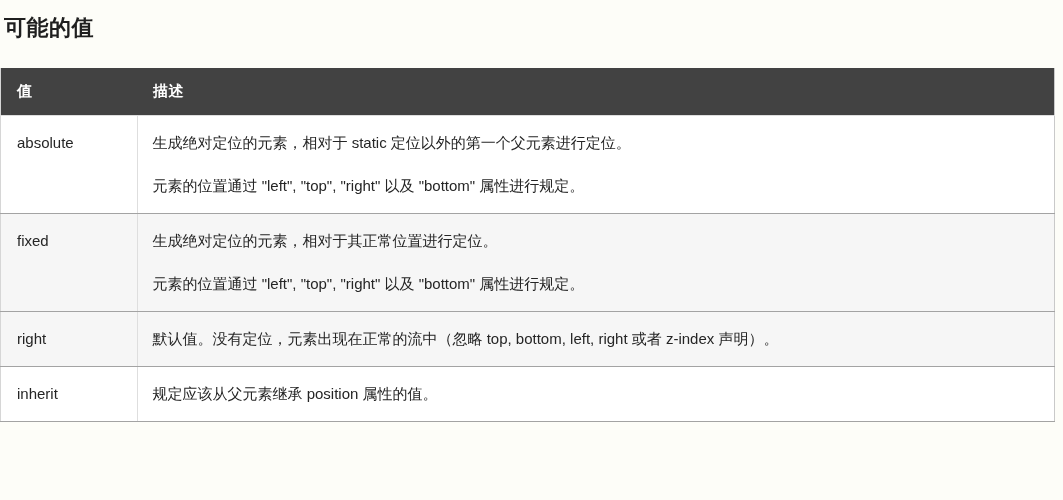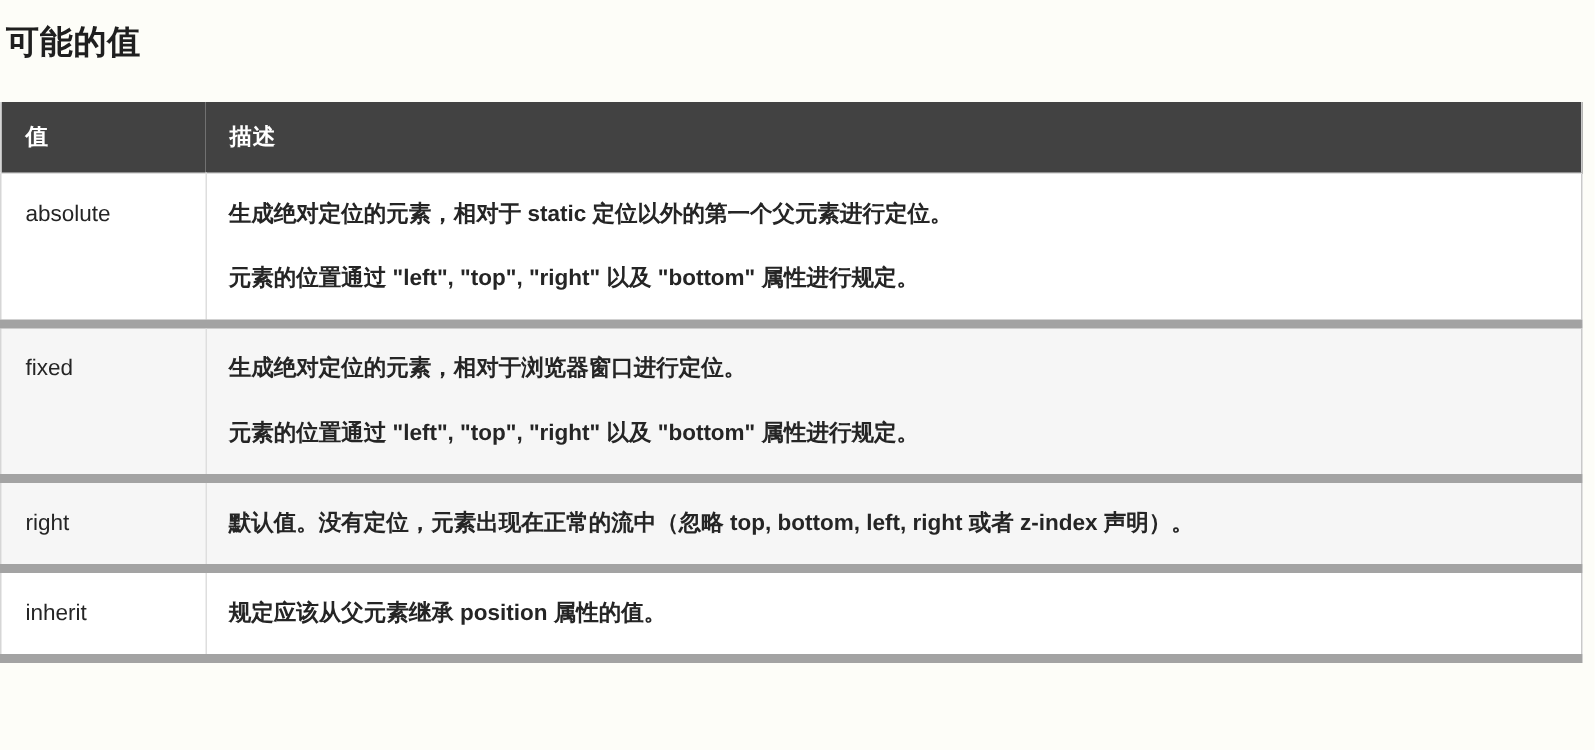--- a/index.html
+++ b/index.html
@@ -59,37 +59,36 @@
     border: none;
     letter-spacing: 0.5px;
   }
 
   table.values-table thead th.col-value {
     width: 120px;
   }
 
   table.values-table tbody td {
     border-top: 1px solid #dedede;
-    border-bottom: 6px solid #a3a3a3;
+    border-bottom: 1px solid #a3a3a3;
     vertical-align: top;
     font-size: 15px;
     line-height: 22px;
     color: #252525;
   }
 
   table.values-table tbody td.cell-value {
     width: 120px;
     padding: 16px 10px 16px 16px;
     border-right: 1px solid #dedede;
     white-space: nowrap;
   }
 
   table.values-table tbody td.cell-desc {
     padding: 16px 8px 16px 15px;
-    font-weight: bold;
   }
 
   table.values-table tbody tr.odd-row td {
     background: #ffffff;
   }
   table.values-table tbody tr.even-row td {
     background: #f6f6f6;
     margin-left: 10px;
   }
 
@@ -121,21 +120,21 @@
           <tr class="odd-row">
             <td class="cell-value">absolute</td>
             <td class="cell-desc">
               <p class="desc-line">生成绝对定位的元素，相对于 static 定位以外的第一个父元素进行定位。</p>
               <p class="desc-line">元素的位置通过 "left", "top", "right" 以及 "bottom" 属性进行规定。</p>
             </td>
           </tr>
           <tr class="even-row">
             <td class="cell-value">fixed</td>
             <td class="cell-desc">
-              <p class="desc-line">生成绝对定位的元素，相对于浏览器窗口进行定位。</p>
+              <p class="desc-line">生成绝对定位的元素，相对于其正常位置进行定位。</p>
               <p class="desc-line">元素的位置通过 "left", "top", "right" 以及 "bottom" 属性进行规定。</p>
             </td>
           </tr>
           <tr class="even-row">
             <td class="cell-value">right</td>
             <td class="cell-desc">
               <p class="desc-line">默认值。没有定位，元素出现在正常的流中（忽略 top, bottom, left, right 或者 z-index 声明）。</p>
             </td>
           </tr>
           <tr class="odd-row">

